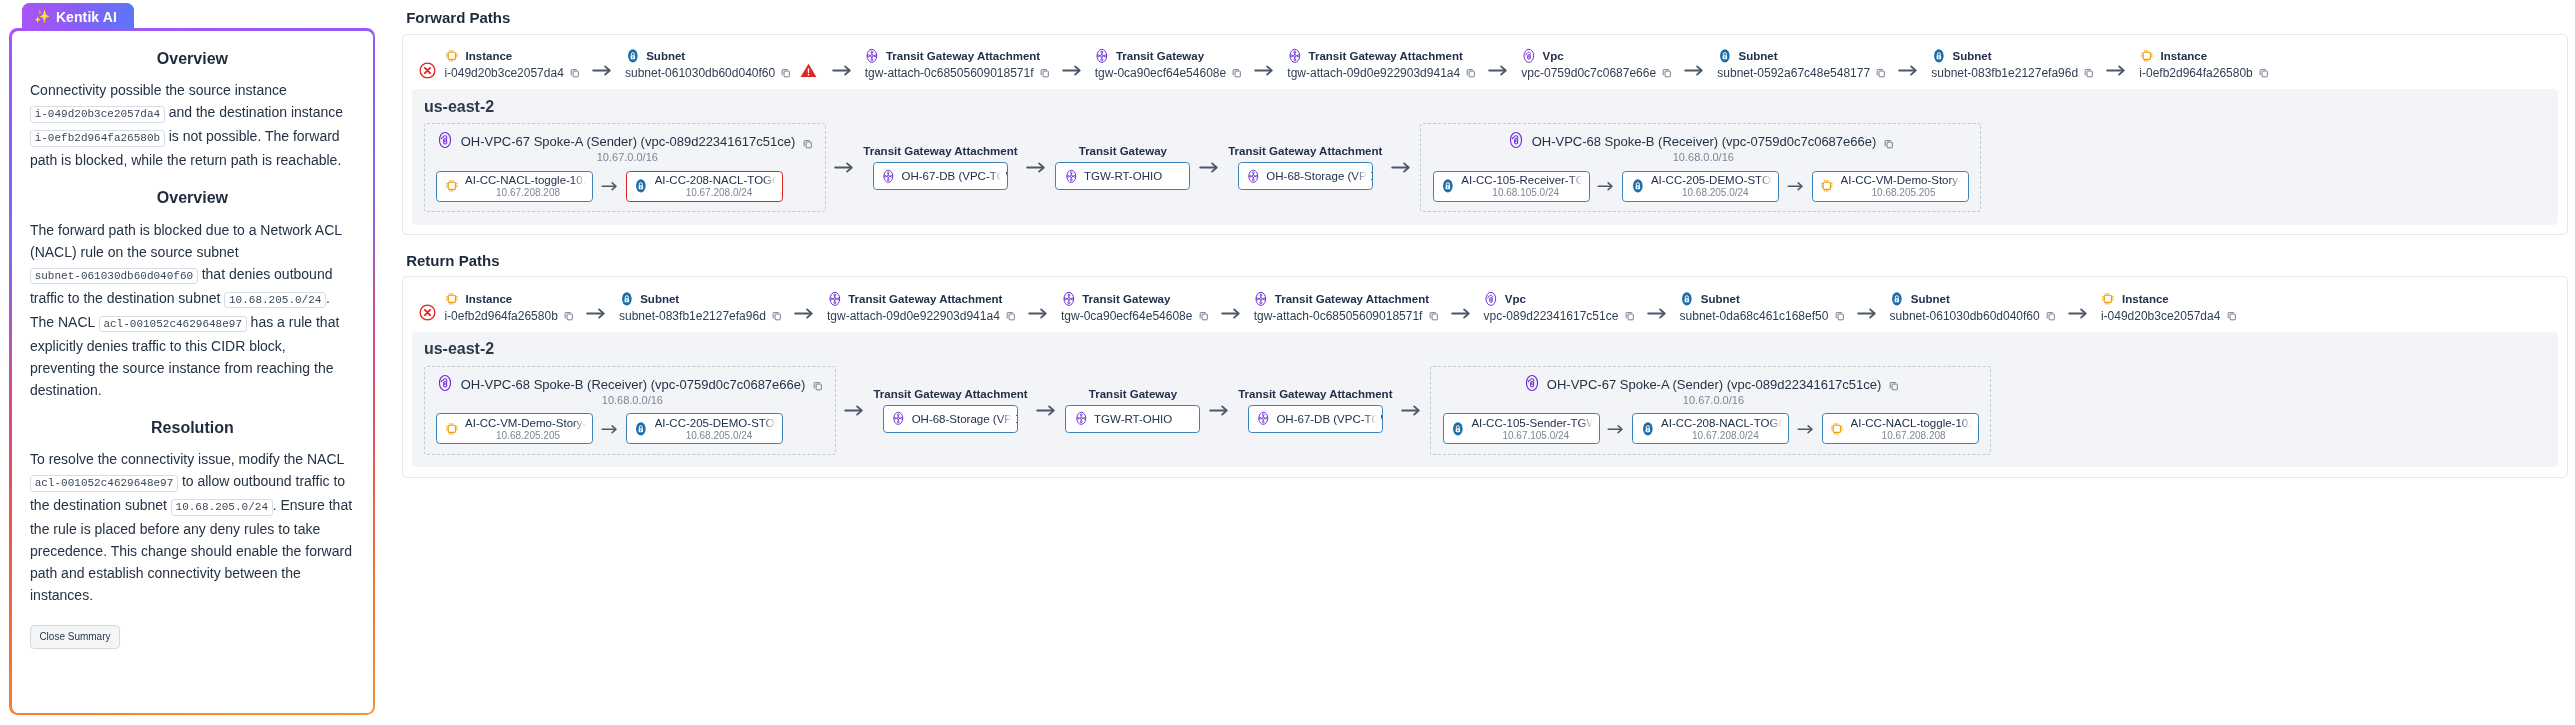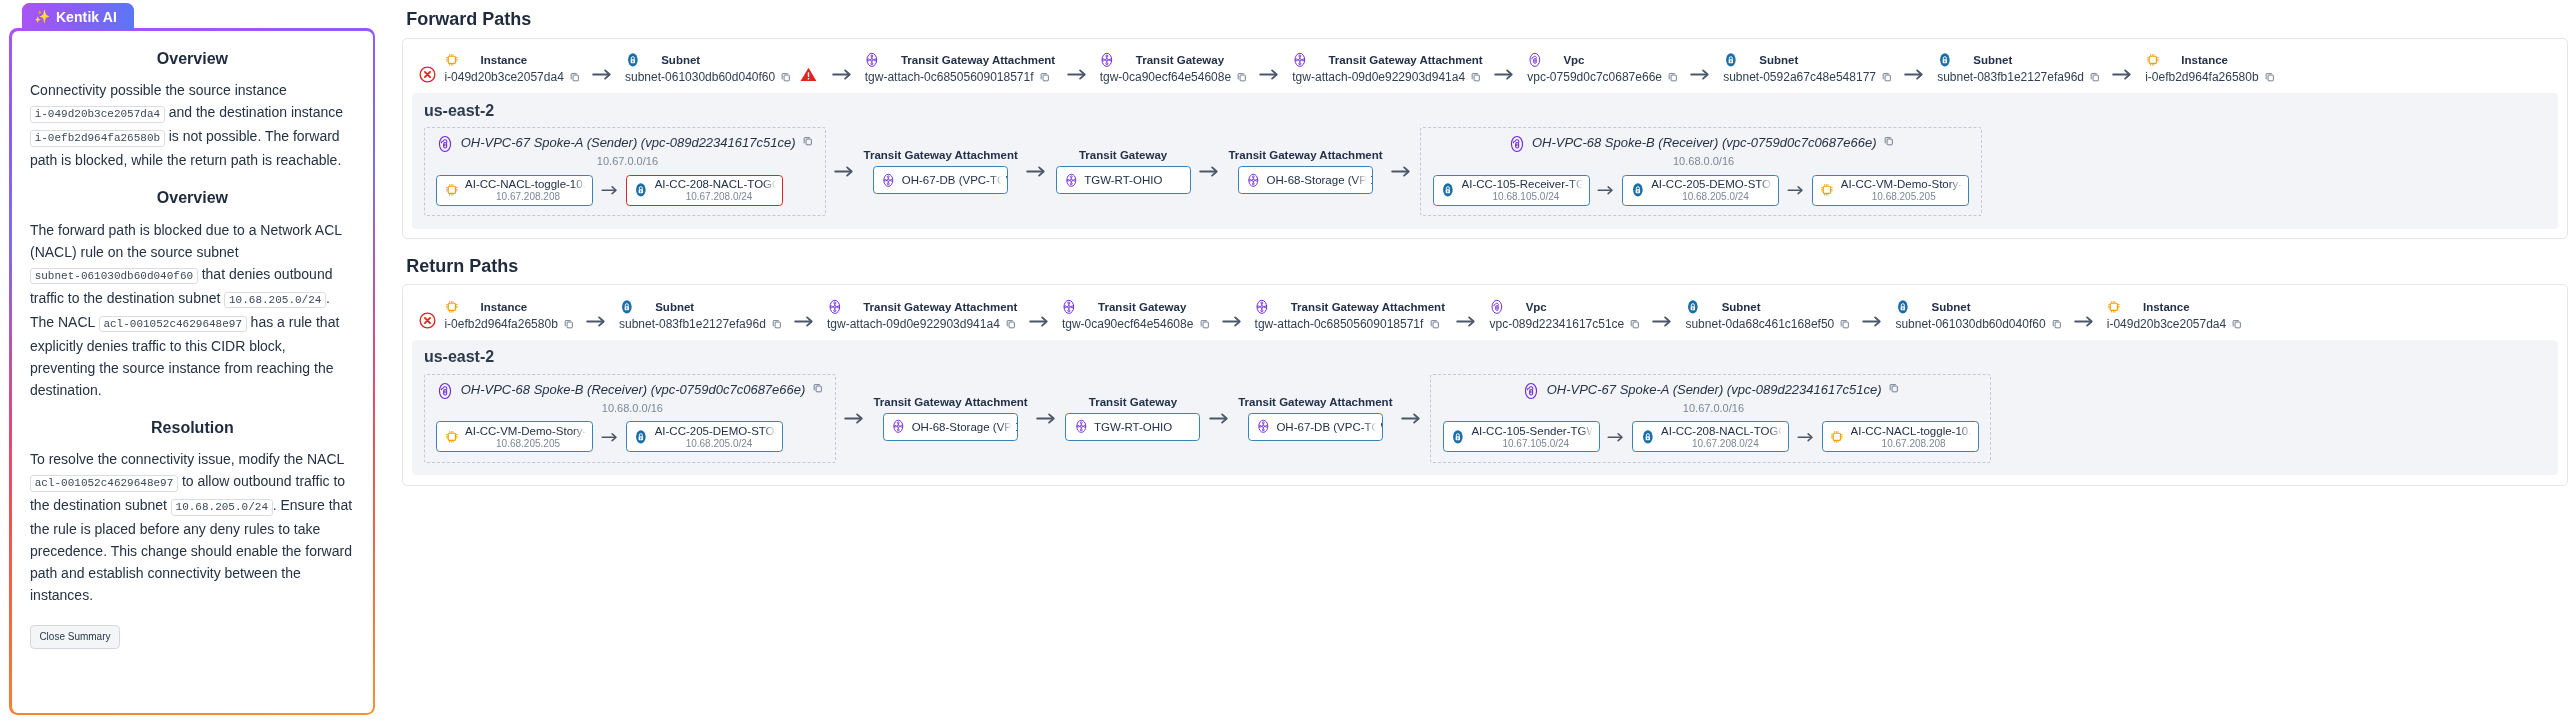--- a/index.html
+++ b/index.html
@@ -51,56 +51,56 @@
     margin-top: 19px;
     display: inline-block;
     font-size: 10px; color: #29384c;
     background: #f4f5f7; border: 0.5px solid #d4d8de; border-radius: 4.2px;
     padding: 5.2px 8.4px 5.7px; cursor: pointer;
     font-family: "Liberation Sans", sans-serif;
   }
 
   
   .content { position: absolute; left: 402px; top: 0; width: 2174px; height: 725px; padding-top: 9.4px; }
-  .section-title { font-size: 18px; font-weight: bold; color: #1f2b3d; margin: 0 0 7.3px 4.2px; }
+  .section-title { font-size: 15px; font-weight: bold; color: #1f2b3d; margin: 0 0 7.3px 4.2px; }
   .section-title.second { margin-top: 17px; }
 
   .path-card {
     border: 0.5px solid #e3e6ea; border-radius: 5.2px; background: #fff;
     padding: 0 0 9.4px 0; width: 2166px;
   }
 
   
   .crumbs { display: flex; align-items: flex-start; padding: 12.5px 9.4px 9.4px 9.4px; }
   .crumb-status { flex: 0 0 auto; margin: 13.6px 7.3px 0 5.2px; }
   .crumb {
     display: flex; flex-direction: column; gap: 2.1px;
     padding-top: 1px;
   }
-  .crumb-head { display: flex; align-items: center; gap: 21px; }
+  .crumb-head { display: flex; align-items: center; gap: 6px; }
   .crumb-type { font-size: 11.5px; font-weight: bold; color: #22304a; white-space: nowrap; }
   .crumb-id-row { display: flex; align-items: center; gap: 5.2px; padding-left: 0.5px; }
   .crumb-id { font-size: 12px; color: #2f3e52; white-space: nowrap; }
   .arrow { flex: 0 0 auto; margin: 15.7px 11.5px 0 11.5px; }
   .warn { flex: 0 0 auto; margin: 13.6px 2.1px 0 7.3px; }
 
   
   .region {
     margin: 0 9.4px; background: #f3f4f7; border-radius: 4.2px;
     padding: 8.4px 11.5px 12.5px 11.5px;
   }
   .region-label { font-size: 16px; font-weight: bold; color: #2c3a4e; margin-bottom: 7.3px; }
   .region-row { display: flex; align-items: center; }
 
   .vpc-group {
     border: 0.5px dashed #c3c8d1; border-radius: 3.1px;
     padding: 7.3px 11.5px 9.4px 11.5px;
     display: flex; flex-direction: column; align-items: flex-start;
   }
-  .vpc-head { display: flex; align-items: flex-start; gap: 6.3px; align-self: center; font-style: italic; }
+  .vpc-head { display: flex; align-items: flex-end; gap: 6.3px; align-self: center; }
   .vpc-title { font-size: 13px; color: #253246; white-space: nowrap; }
   .vpc-cidr { font-size: 11px; color: #7b8695; align-self: center; margin: 2.1px 0 7.3px 5.2px; }
   .nodes { display: flex; align-items: center; }
 
   .node {
     display: flex; align-items: center; gap: 5.7px;
     border: 1px solid #3b82b8; border-radius: 3.7px; background: #fff;
     padding: 4.7px 6.3px; height: 31px; width: 157px; overflow: hidden;
     position: relative;
   }

